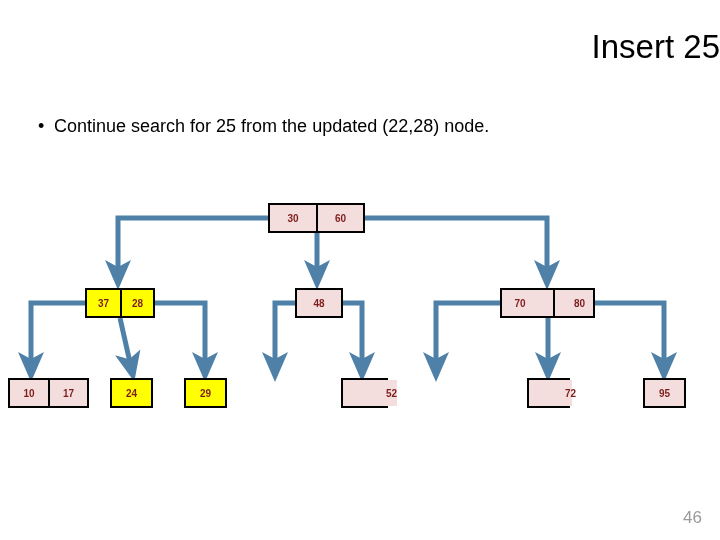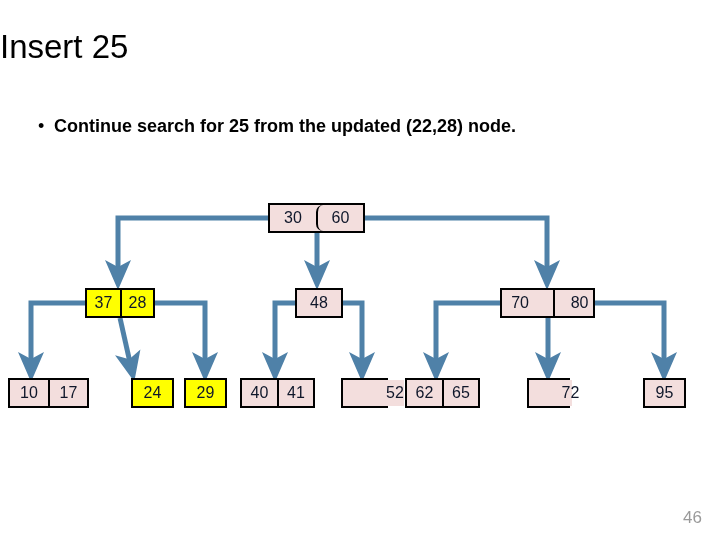--- a/index.html
+++ b/index.html
@@ -18,21 +18,21 @@
     position: absolute;
     left: 0; top: 0;
     width: 720px;
     height: 540px;
   }
   .slide-title {
     position: absolute;
     left: 0;
     top: 27px;
     width: 720px;
-    text-align: left;
+    text-align: right;
     font-size: 33px;
     font-weight: 400;
     color: #000000;
     letter-spacing: 0px;
     line-height: 40px;
   }
   .bullet-row {
     position: absolute;
     left: 38px;
     top: 113px;
@@ -44,21 +44,20 @@
   }
   .bullet-dot {
     display: inline-block;
     width: 16px;
     font-size: 18px;
     vertical-align: top;
   }
   .bullet-text {
     display: inline-block;
     vertical-align: top;
-    font-weight: bold;
   }
 
   
   #tree {
     position: absolute;
     left: 0;
     top: 0;
     width: 720px;
     height: 540px;
   }
@@ -75,23 +74,23 @@
     height: 30px;
     border: 2px solid #000000;
     box-sizing: border-box;
     z-index: 3;
     background: #f3dedd;
   }
   .cell {
     display: flex;
     align-items: center;
     justify-content: center;
-    font-size: 16px;
-    font-weight: normal;
-    color: #0f172a;
+    font-size: 10px;
+    font-weight: bold;
+    color: #7f1d1d;
     box-sizing: border-box;
     background: #f3dedd;
     height: 100%;
   }
   .cell + .cell {
     border-left: 2px solid #000000;
   }
   .node.hl, .node.hl .cell {
     background: #ffff00;
   }
@@ -145,21 +144,21 @@
         <path d="M500,303 L436,303 L436,367" marker-end="url(#arrowhead)"></path>
 
         <path d="M548,318 L548,367" marker-end="url(#arrowhead)"></path>
 
         <path d="M595,303 L664,303 L664,367" marker-end="url(#arrowhead)"></path>
       </g>
     </svg>
 
     <div class="node" style="left:268px; top:203px; width:97px;">
       <div class="cell" style="width:48px;">30</div>
-      <div class="cell" style="width:49px;border-radius:7px;">60</div>
+      <div class="cell" style="width:49px;">60</div>
     </div>
 
     <div class="node hl" style="left:85px; top:288px; width:70px;">
       <div class="cell" style="width:35px;">37</div>
       <div class="cell" style="width:35px;">28</div>
     </div>
 
     <div class="node" style="left:295px; top:288px; width:48px;">
       <div class="cell" style="width:48px;">48</div>
     </div>
@@ -167,41 +166,33 @@
     <div class="node" style="left:500px; top:288px; width:95px;gap:15px;">
       <div class="cell" style="width:47px;">70</div>
       <div class="cell" style="width:48px;padding-left:11px;">80</div>
     </div>
 
     <div class="node" style="left:8px; top:378px; width:81px;align-items:center;">
       <div class="cell" style="width:40px;">10</div>
       <div class="cell" style="width:41px;">17</div>
     </div>
 
-    <div class="node hl" style="left:110px; top:378px; width:43px;margin-left:21px;">
+    <div class="node hl" style="left:110px; top:378px; width:43px;">
       <div class="cell" style="width:43px;">24</div>
     </div>
 
     <div class="node hl" style="left:184px; top:378px; width:43px;">
       <div class="cell" style="width:43px;">29</div>
     </div>
 
-    <div class="node" style="left:240px; top:378px; width:75px;">
-      <div class="cell" style="width:37px;">40</div>
-      <div class="cell" style="width:38px;">41</div>
-    </div>
 
     <div class="node" style="left:341px; top:378px; width:25px;padding-left:43px;">
       <div class="cell" style="width:43px;">52</div>
     </div>
 
-    <div class="node" style="left:405px; top:378px; width:75px;">
-      <div class="cell" style="width:37px;">62</div>
-      <div class="cell" style="width:38px;">65</div>
-    </div>
 
     <div class="node" style="left:527px; top:378px; width:43px;">
       <div class="cell" style="width:43px;padding-left:40px;">72</div>
     </div>
 
     <div class="node" style="left:643px; top:378px; width:43px;">
       <div class="cell" style="width:43px;">95</div>
     </div>
 
   </div>

